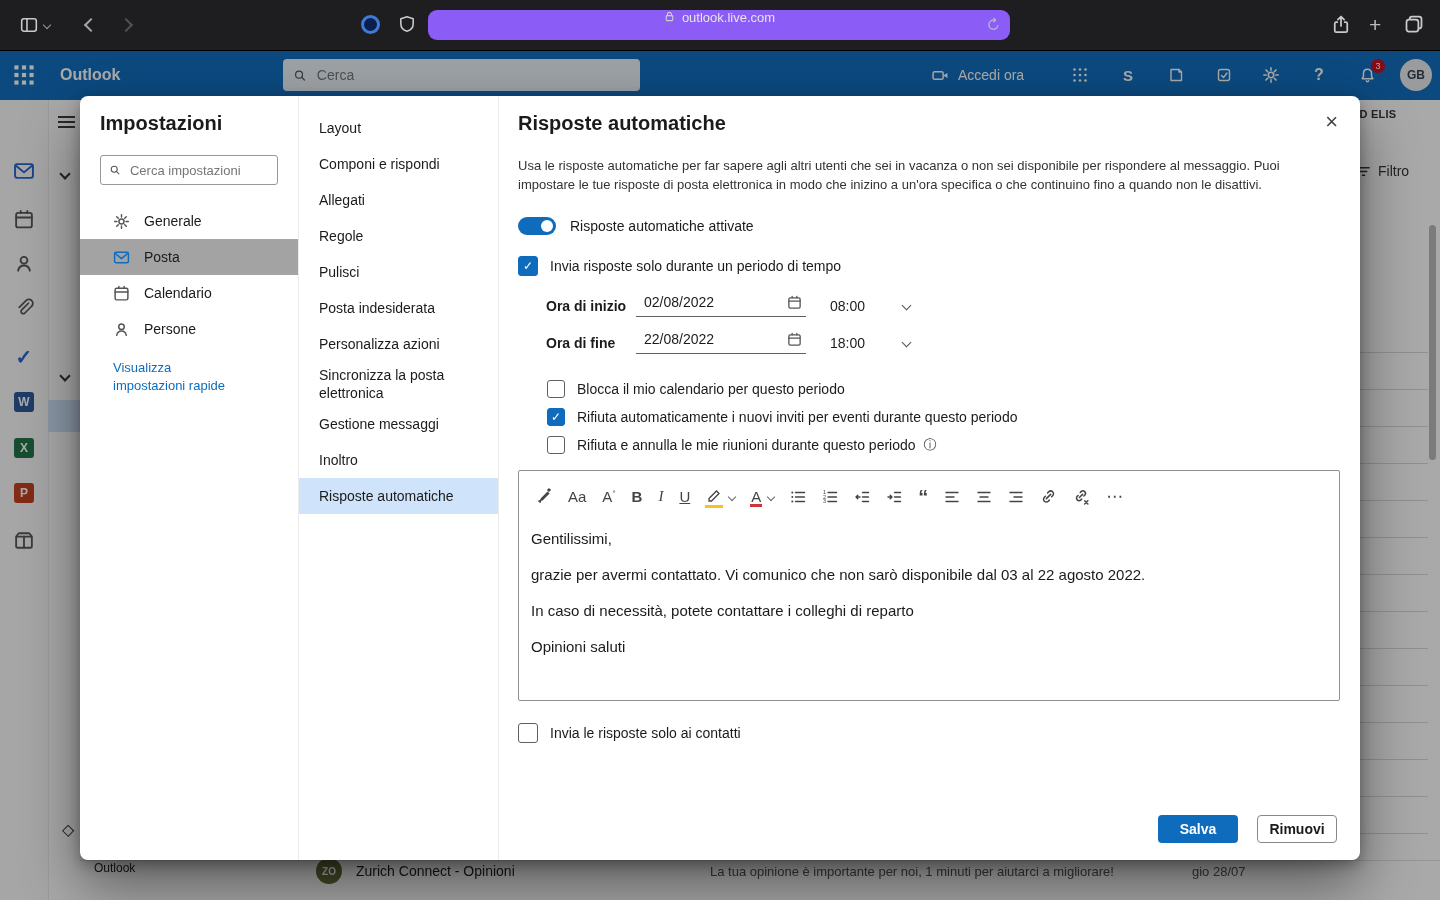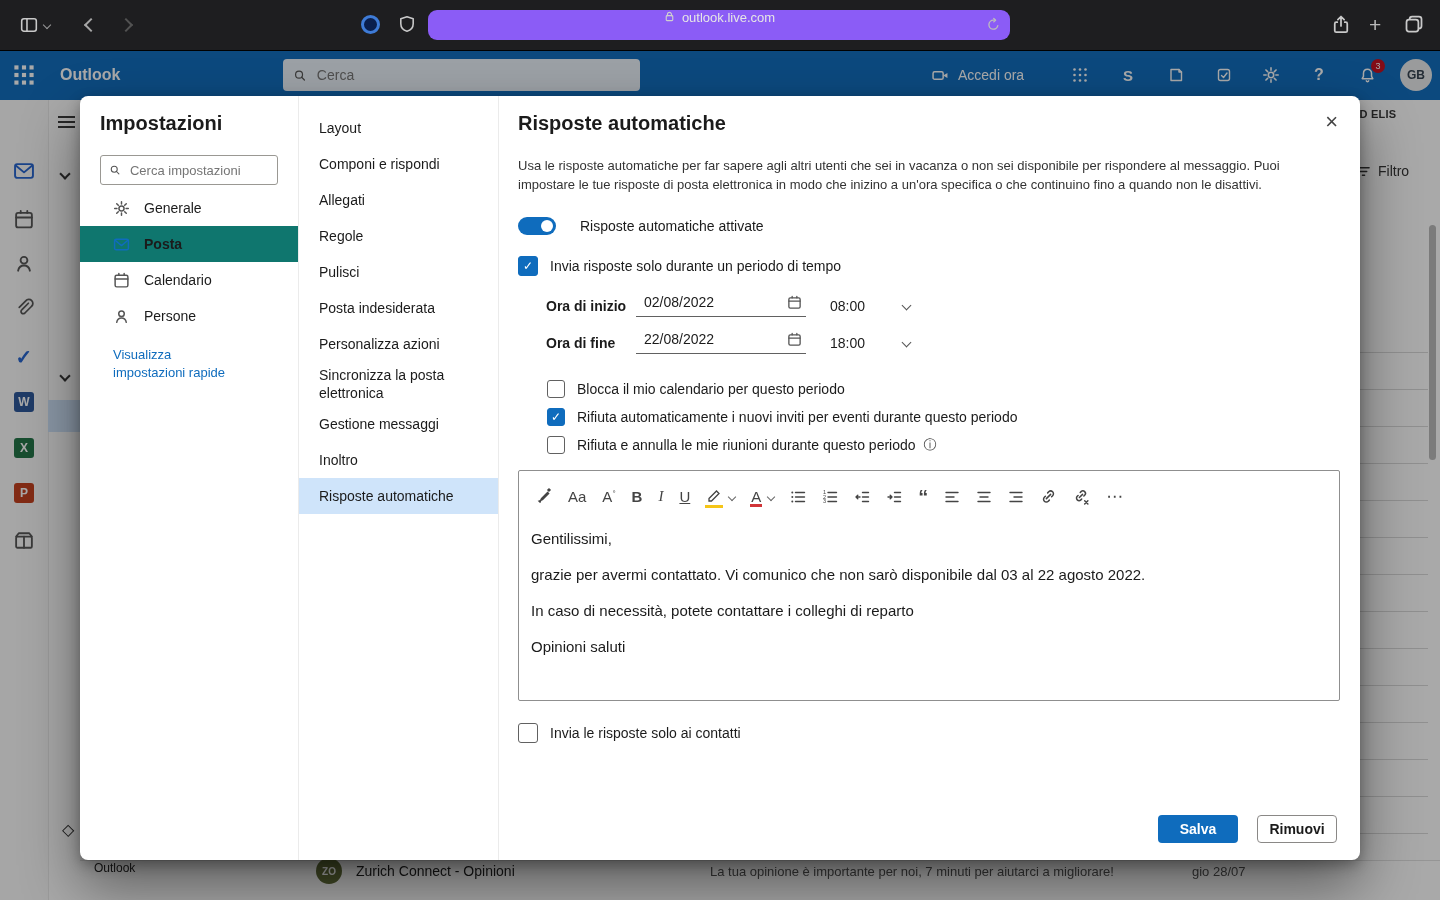--- a/index.html
+++ b/index.html
@@ -53,39 +53,39 @@
         font-size:10px;font-weight:700;display:flex;align-items:center;justify-content:center}
   .premiumtxt{position:absolute;left:94px;top:794px;width:140px;font-size:12px;line-height:16px;color:#222}
 
   .dim{position:absolute;inset:0;background:rgba(10,10,10,.35);z-index:5}
 
   
   .modal{position:absolute;left:80px;top:96px;width:1280px;height:764px;background:#fff;border-radius:8px;z-index:10;
          box-shadow:0 26px 58px rgba(0,0,0,.45),0 5px 14px rgba(0,0,0,.3);display:flex;overflow:hidden}
   .mcol1{width:219px;border-right:1px solid #ebebeb;padding-top:16px;box-sizing:border-box}
   .mtitle{margin:0 20px;font-size:20px;font-weight:600}
-  .msearch{margin:20px 20px 5px;height:30px;border:1px solid #9a9893;border-radius:3px;display:flex;align-items:center;
+  .msearch{margin:20px 20px 18px;height:30px;border:1px solid #9a9893;border-radius:3px;display:flex;align-items:center;
            gap:7px;padding:0 8px;box-sizing:border-box}
   .msearch input{border:none;outline:none;background:transparent;font-family:inherit;font-size:13px;color:#555;width:100%}
   .snav{height:36px;display:flex;align-items:center;gap:14px;padding-left:32px;font-size:14px;color:#1b1b1b}
   .snav .nicon{width:18px;display:flex;justify-content:center;color:#555;font-size:16px}
-  .snav.sel{background:#0f766e;font-weight:700}
+  .snav.sel{background:#a3a3a3;font-weight:400}
   .snav.sel .nicon{color:#0f6cbd}
   .quicklink{margin:12px 0 0 33px;width:125px;font-size:13px;line-height:18px;color:#0f6cbd}
 
   .mcol2{width:200px;border-right:1px solid #ebebeb;padding-top:14px;box-sizing:border-box}
   .cat{min-height:36px;display:flex;align-items:center;padding:0 10px 0 20px;font-size:14px;line-height:18px;color:#1b1b1b}
   .cat.sel{background:#cfe4fa}
 
   .mcol3{flex:1;position:relative;padding:16px 20px 0 19px;box-sizing:border-box}
   .phead{display:flex;justify-content:space-between;align-items:flex-start}
   .ptitle{font-size:20px;font-weight:600}
   .close{font-size:22px;line-height:20px;color:#444;margin-right:2px}
   .pdesc{margin-top:21px;font-size:13px;line-height:19px;color:#333;max-width:818px}
-  .trow{margin-top:23px;display:flex;align-items:center;gap:24px;font-size:14px}
+  .trow{margin-top:23px;display:flex;align-items:center;gap:14px;font-size:14px}
   .toggle{width:38px;height:18px;border-radius:10px;background:#0f6cbd;position:relative}
   .toggle .knob{position:absolute;right:3px;top:3px;width:12px;height:12px;border-radius:50%;background:#fff}
   .cb{width:18px;height:18px;border:1px solid #616161;border-radius:3px;background:#fff;box-sizing:border-box;
       display:flex;align-items:center;justify-content:center;font-size:12px;color:#fff;flex:none}
   .cb.big{width:20px;height:20px}
   .cb.checked{background:#0f6cbd;border-color:#0f6cbd}
   .crow{margin-top:21px;display:flex;align-items:center;gap:12px;font-size:14px}
   .daterow{display:flex;align-items:center;margin:18px 0 0 28px;font-size:14px}
   .dlabel{width:90px;font-weight:600}
   .dfield{width:170px;display:flex;align-items:center;justify-content:space-between;border-bottom:1px solid #616161;
@@ -288,21 +288,21 @@
           <path d="M2 4h12M4.5 8h7M6.8 12h2.4"></path>
         </svg>
       <span>Filtro</span>
     </div>
     <div class="mscroll"></div>
     <div class="rowlines"></div>
 
     <div class="bottomrow"></div>
     <div class="zoav">ZO</div>
     <div class="abs" style="left:356px;top:813px;font-size:14px;color:#1b1b1b">Zurich Connect - Opinioni</div>
-    <div class="abs" style="left:710px;top:814px;font-size:13px;color:#505050">La tua opinione è importante per noi, 7 minuti per aiutarci a migliorare!</div>
+    <div class="abs" style="left:710px;top:814px;font-size:13px;color:#505050">La tua opinione è importante per noi, 1 minuti per aiutarci a migliorare!</div>
     <div class="abs" style="left:1192px;top:814px;font-size:13px;color:#505050">gio 28/07</div>
 
     <div class="abs" style="left:62px;top:770px;font-size:16px;color:#222">◇</div>
     <div class="premiumtxt">funzionalità premium di Outlook</div>
 
     <div class="dim"></div>
   </div>
 
   <div class="modal">
 

